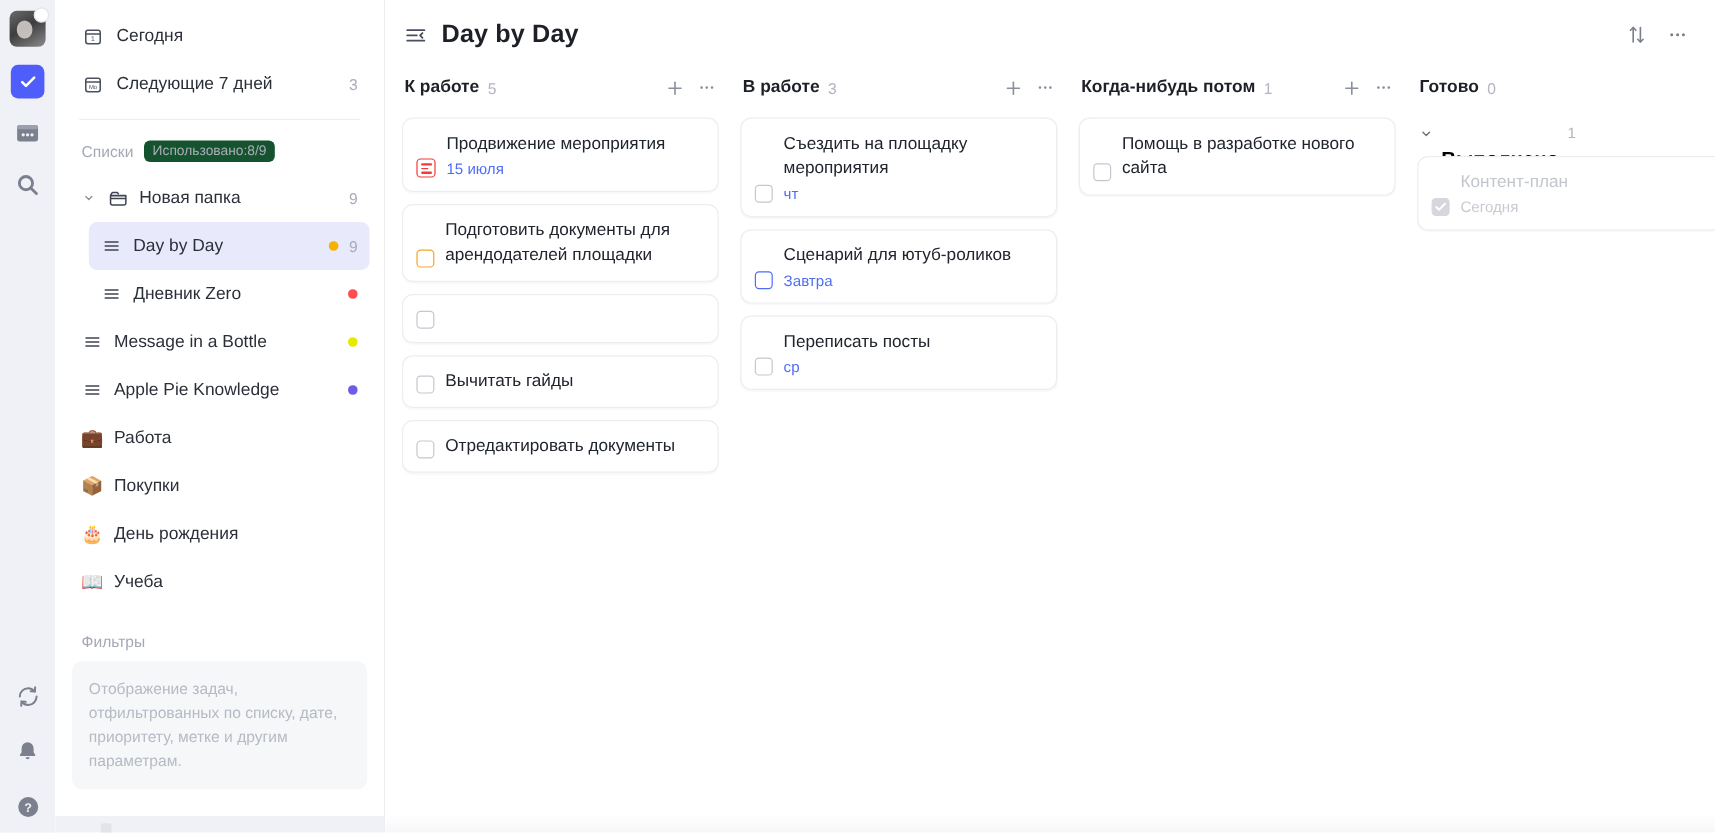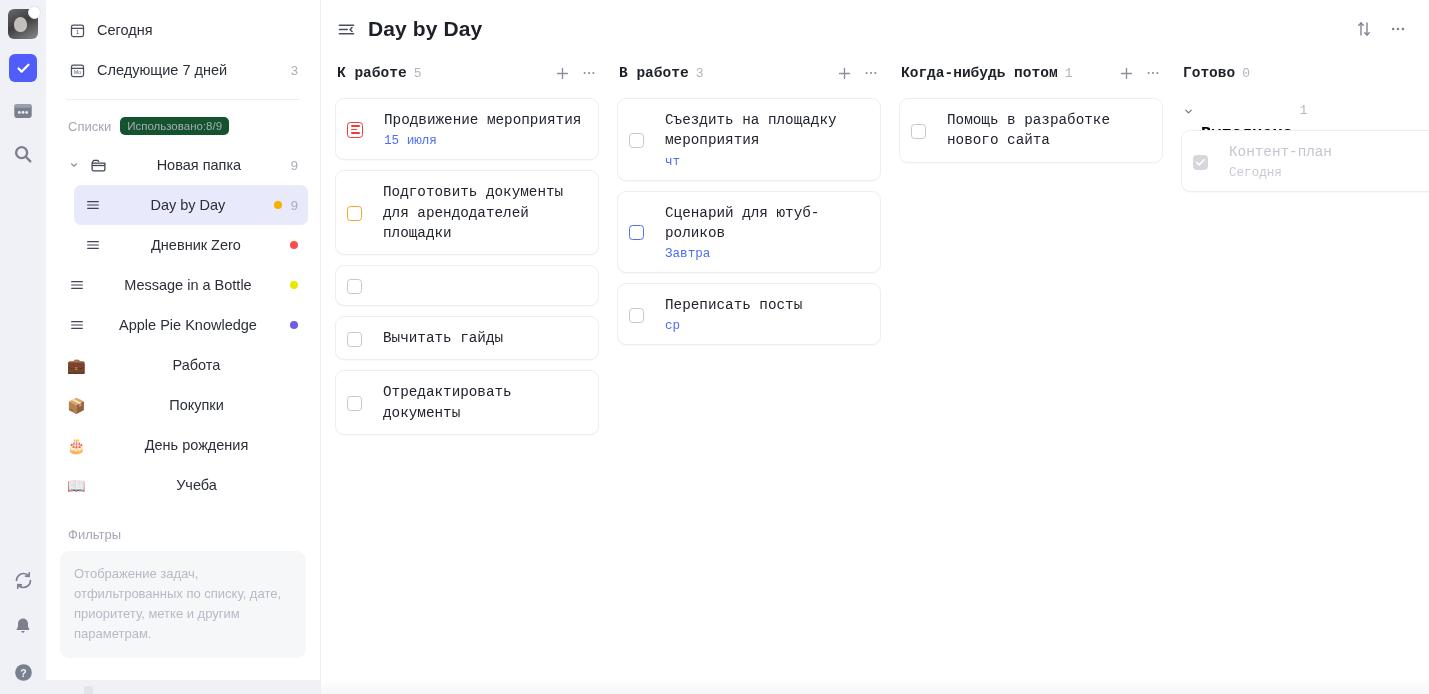--- a/index.html
+++ b/index.html
@@ -73,21 +73,21 @@
     display: flex; align-items: center; gap: 9px;
     padding: 0 22px; height: 38px; margin-top: 7px;
   }
   .section-title { color: #a4a8b4; font-size: 13px; }
   .badge {
     background: #14532d; color: #a9adb8;
     font-size: 11.5px; border-radius: 5px;
     padding: 3px 7px; white-space: nowrap;
   }
 
-  .tree-item { display: flex; align-items: center; height: 40px; margin: 0 12px; padding: 0 10px; border-radius: 7px; cursor: pointer; gap: 9px; font-size: 14.5px; color: #2b2f38; text-align: center; }
+  .tree-item { display: flex; align-items: center; height: 40px; margin: 0 12px; padding: 0 10px; border-radius: 7px; cursor: pointer; gap: 9px; font-size: 14.5px; color: #2b2f38; }
   .tree-item.selected { background: #e8e9fb; }
   .tree-item.indent { margin-left: 28px; }
   .chev { width: 12px; flex: 0 0 12px; color: #8b8f9b; display: flex; align-items: center; justify-content: center; }
   .tree-item .ico { width: 18px; flex: 0 0 18px; display: flex; align-items: center; justify-content: center; color: #3f4453; }
   .tree-item .emoji { font-size: 15px; line-height: 1; }
   .tree-item .lbl { flex: 1 1 auto; white-space: nowrap; overflow: hidden; text-overflow: ellipsis; }
   .tree-item .cnt { color: #a9adb8; font-size: 13px; }
 
   .filters-title { color: #a4a8b4; font-size: 13px; padding: 0 22px; margin-top: 22px; margin-bottom: 9px; }
   .filters-box {
@@ -101,34 +101,34 @@
   }
 
   
   .main { flex: 1 1 auto; height: 694px; background: #ffffff; position: relative; overflow: hidden; }
   .topbar { height: 58px; display: flex; align-items: center; padding: 0 18px 0 14px; }
   .collapse-icon { width: 22px; height: 22px; color: #4a4f5d; display: flex; align-items: center; justify-content: center; cursor: pointer; margin-right: 11px; }
   .board-title { font-size: 21px; font-weight: 700; color: #1d2027; letter-spacing: .1px; }
   .topbar-spacer { flex: 1 1 auto; }
   .topbar-btn { width: 26px; height: 26px; display: flex; align-items: center; justify-content: center; color: #7a7f8c; cursor: pointer; margin-left: 8px; }
 
-  .columns { display: flex; padding: 0 4px 0 14px; height: 636px; font-family: Liberation Mono, monospace; }
+  .columns { display: flex; padding: 0 4px 0 14px; height: 636px; }
   .column { width: 282px; flex: 0 0 282px; padding-right: 0; }
   .col-head { display: flex; align-items: center; height: 30px; padding: 0 18px 0 2px; gap: 7px; }
   .col-name { font-size: 14.5px; font-weight: 700; color: #1d2027; white-space: nowrap; }
   .col-count { font-size: 13px; color: #b1b5bf; }
   .col-head-spacer { flex: 1 1 auto; }
   .col-btn { width: 20px; height: 20px; display: flex; align-items: center; justify-content: center; color: #8b8f9b; cursor: pointer; }
 
   .col-body { padding-top: 10px; display: flex; flex-direction: column; gap: 10px; padding-right: 18px; }
 
   .card {
     background: #ffffff; border: 1px solid #eceef1; border-radius: 9px;
     padding: 11px 12px 11px 11px;
-    display: flex; gap: 21px; align-items: center;
+    display: flex; gap: 9px; align-items: flex-end;
     cursor: pointer;
     box-shadow: 0 1px 1px rgba(16,20,35,.028);
   }
   .card.done { background: #ffffff; }
   .cbox {
     width: 15px; height: 15px; flex: 0 0 15px; margin-top: 2px;
     border: 1.6px solid #c4c7cf; border-radius: 3.5px; background: #fff;
   }
   .cbox.orange { border-color: #f5a524; }
   .cbox.blue { border-color: #4f6ef7; }

